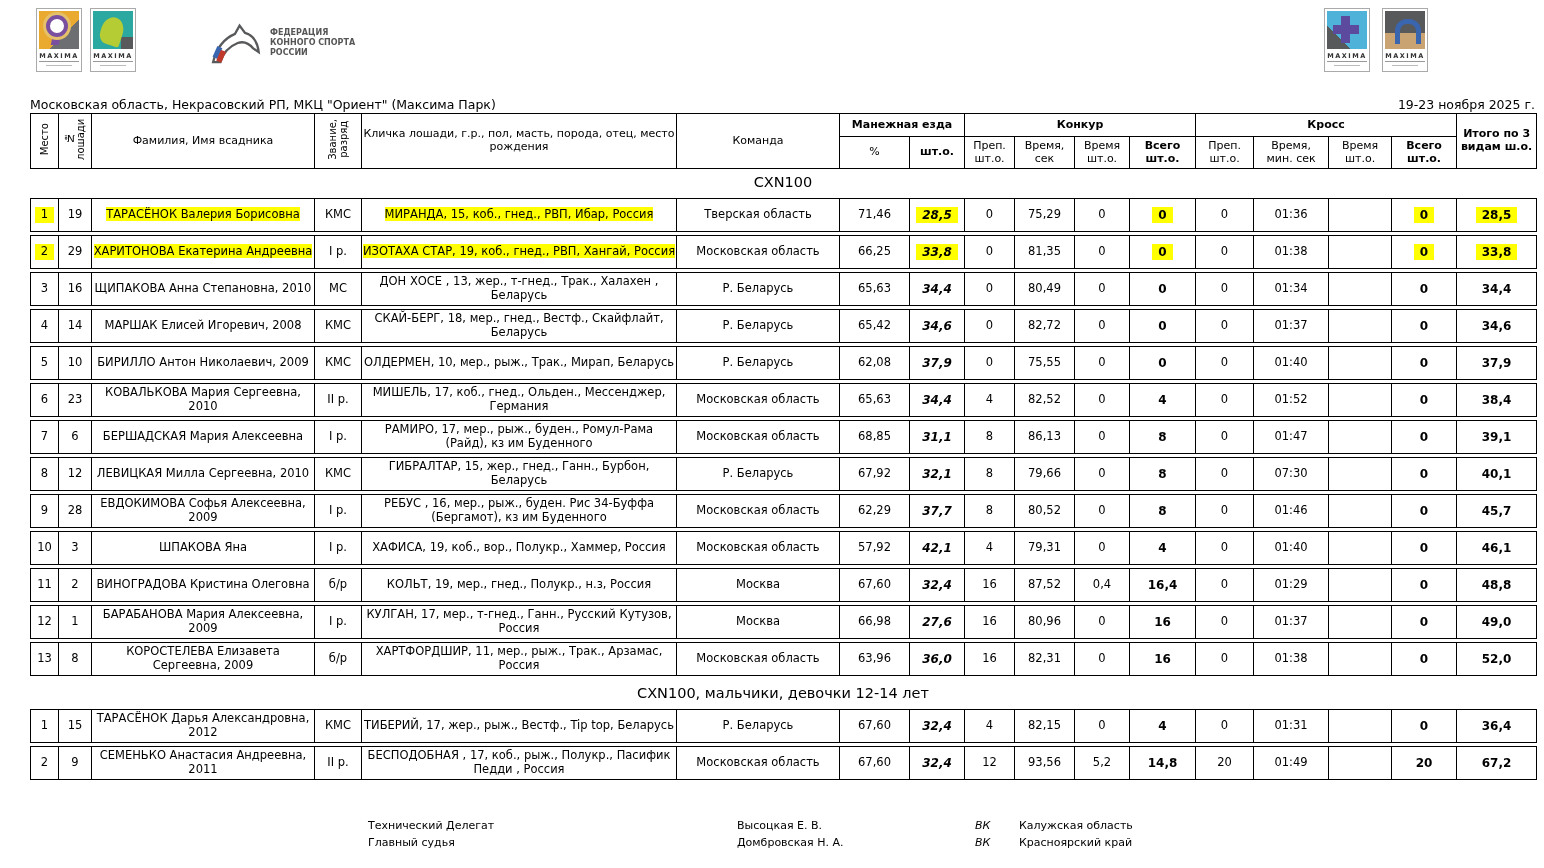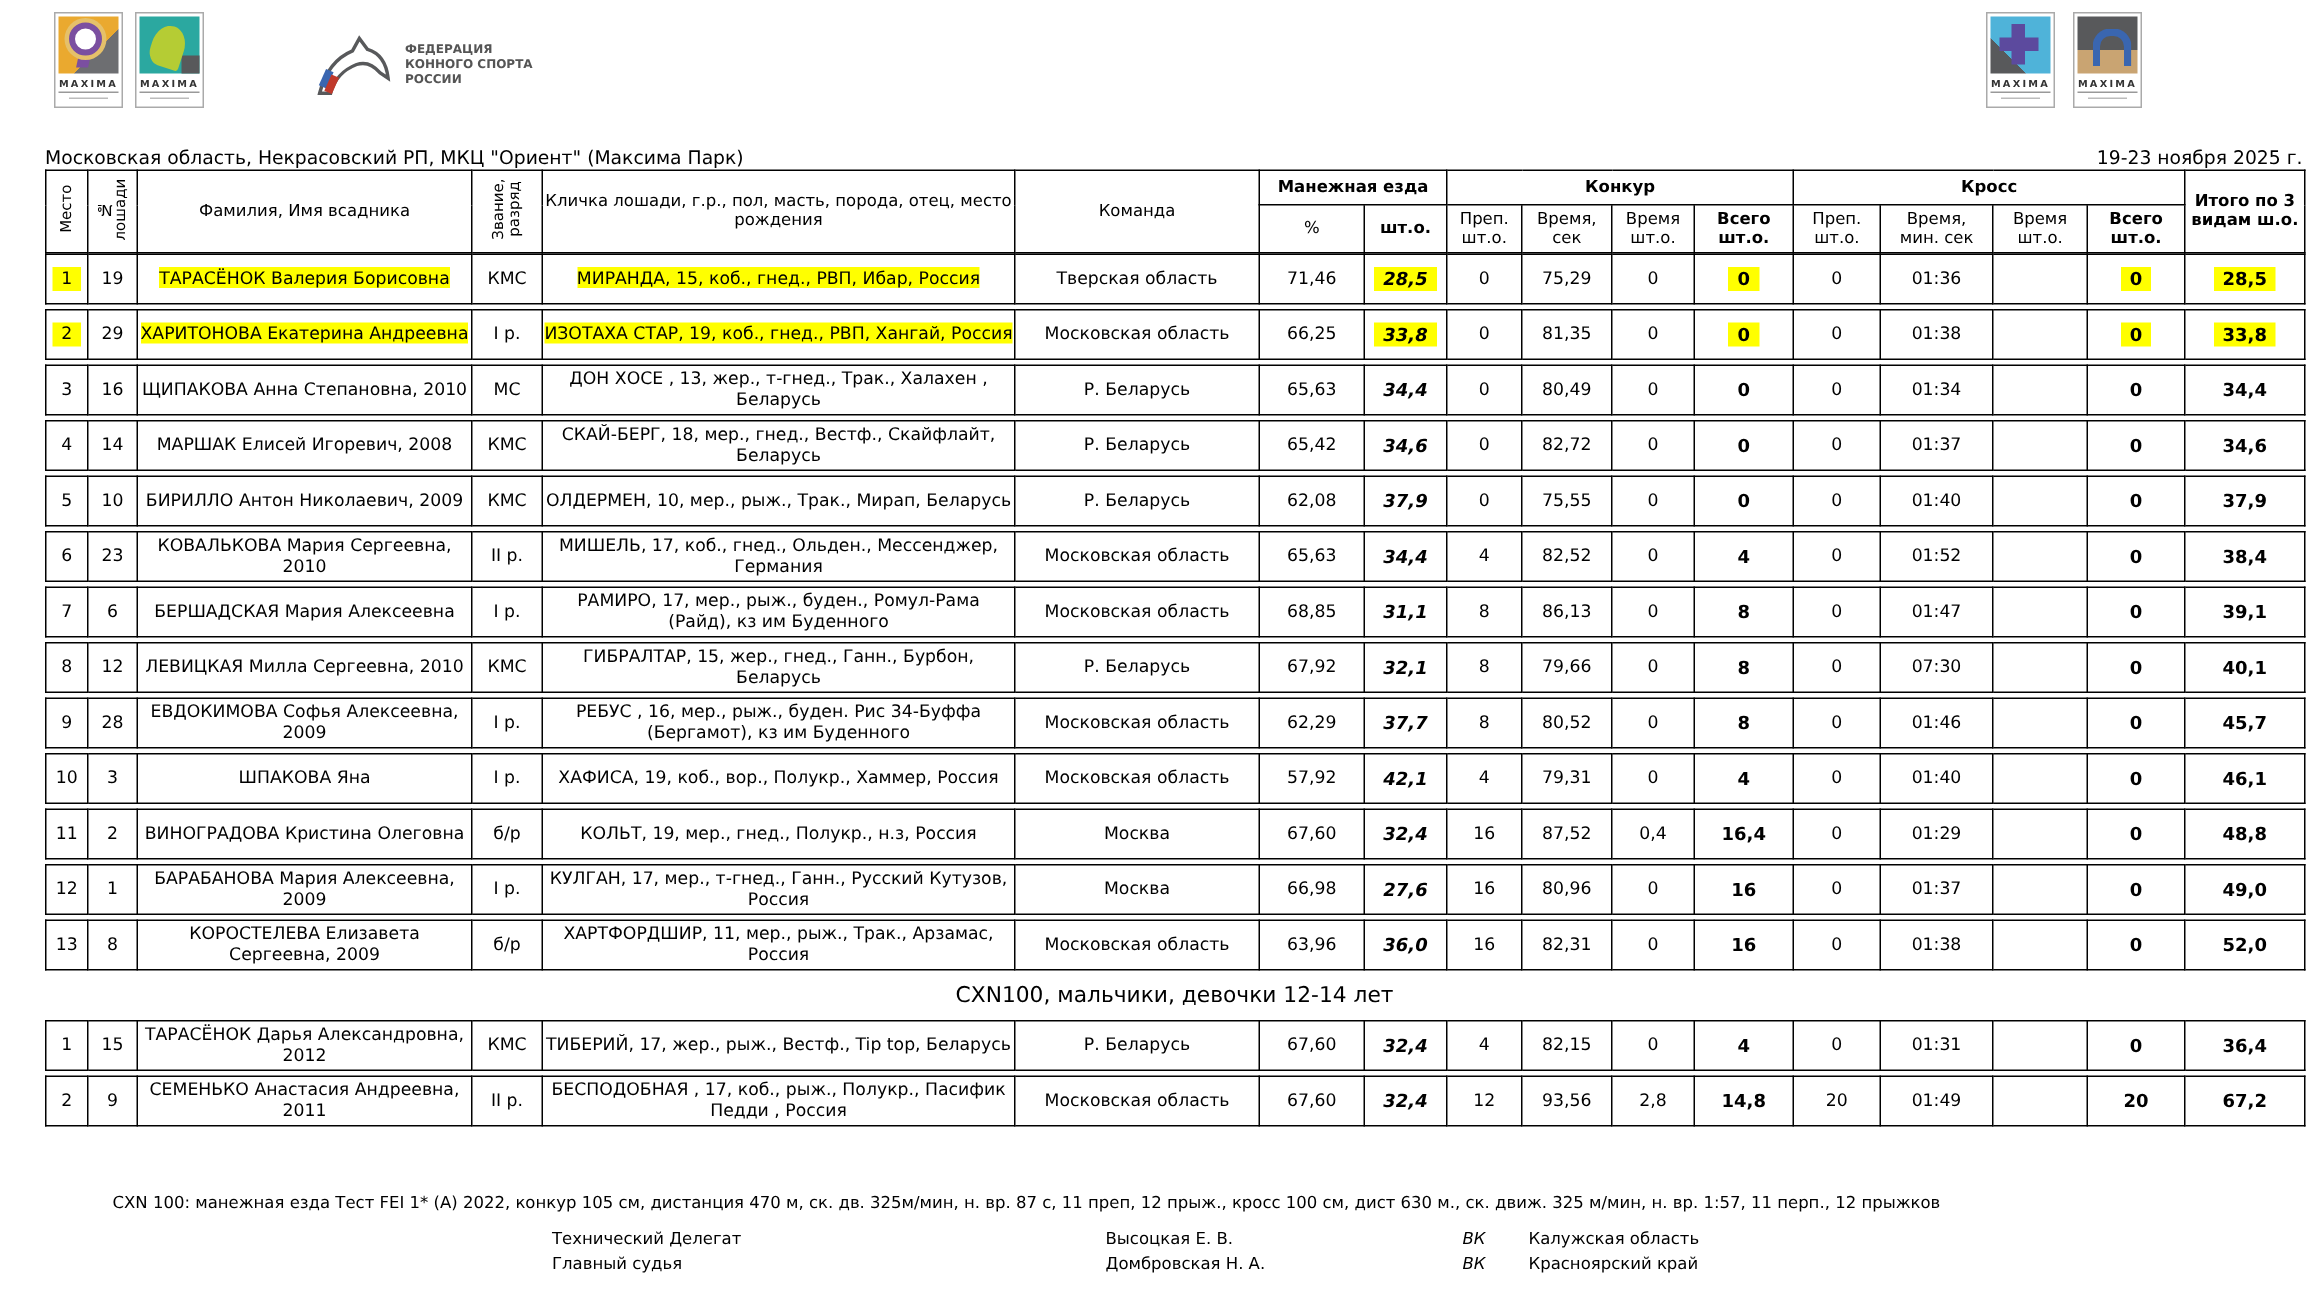--- a/index.html
+++ b/index.html
@@ -176,20 +176,21 @@
 мин. сек</td>
         <td>Время
 шт.о.</td>
         <td class="b">Всего
 шт.о.</td>
       </tr>
       </tbody>
     </table>
     <div id="sections">
         <div class="section">
+          <div class="section-title">CXN100</div>
           <table class="tbl row-tbl hl">
             <colgroup>
               <col style="width: 28px;">
               <col style="width: 33px;">
               <col style="width: 223px;">
               <col style="width: 47px;">
               <col style="width: 315px;">
               <col style="width: 163px;">
               <col style="width: 70px;">
               <col style="width: 55px;">
@@ -799,35 +800,34 @@
                 <td class="c-place"><span class="v">2</span></td>
                 <td class="c-no"><span class="v">9</span></td>
                 <td class="c-rider"><span class="v">СЕМЕНЬКО Анастасия Андреевна, 2011</span></td>
                 <td class="c-rank"><span class="v">II р.</span></td>
                 <td class="c-horse"><span class="v">БЕСПОДОБНАЯ , 17, коб., рыж., Полукр., Пасифик Педди , Россия</span></td>
                 <td class="c-team"><span class="v">Московская область</span></td>
                 <td class="c-num"><span class="v">67,60</span></td>
                 <td class="c-dpen"><span class="v">32,4</span></td>
                 <td class="c-num"><span class="v">12</span></td>
                 <td class="c-num"><span class="v">93,56</span></td>
-                <td class="c-num"><span class="v">2,8</span></td>
+                <td class="c-num"><span class="v">5,2</span></td>
                 <td class="c-tot"><span class="v">14,8</span></td>
                 <td class="c-num"><span class="v">20</span></td>
                 <td class="c-num"><span class="v">01:49</span></td>
                 <td class="c-num"><span class="v"></span></td>
                 <td class="c-tot"><span class="v">20</span></td>
                 <td class="c-tot"><span class="v">67,2</span></td>
               </tr>
             </tbody>
           </table>
         </div>
       </div>
   </div>
 
-  <div class="footnote">CXN 100: манежная езда  Тест FEI  1* (А) 2022, конкур 105 см, дистанция 470 м, ск. дв. 325м/мин, н. вр. 87 с, 11 преп, 12 прыж., кросс 100 см, дист 630 м., ск. движ. 325 м/мин, н. вр. 1:57, 11 перп., 12 прыжков</div>
 
   <div class="judges">
     <div id="judge-rows">
         <div class="judge-row">
           <div class="judge-role">Технический Делегат</div>
           <div class="judge-name">Высоцкая Е. В.</div>
           <div class="judge-cat">ВК</div>
           <div class="judge-region">Калужская область</div>
         </div>
         <div class="judge-row">

